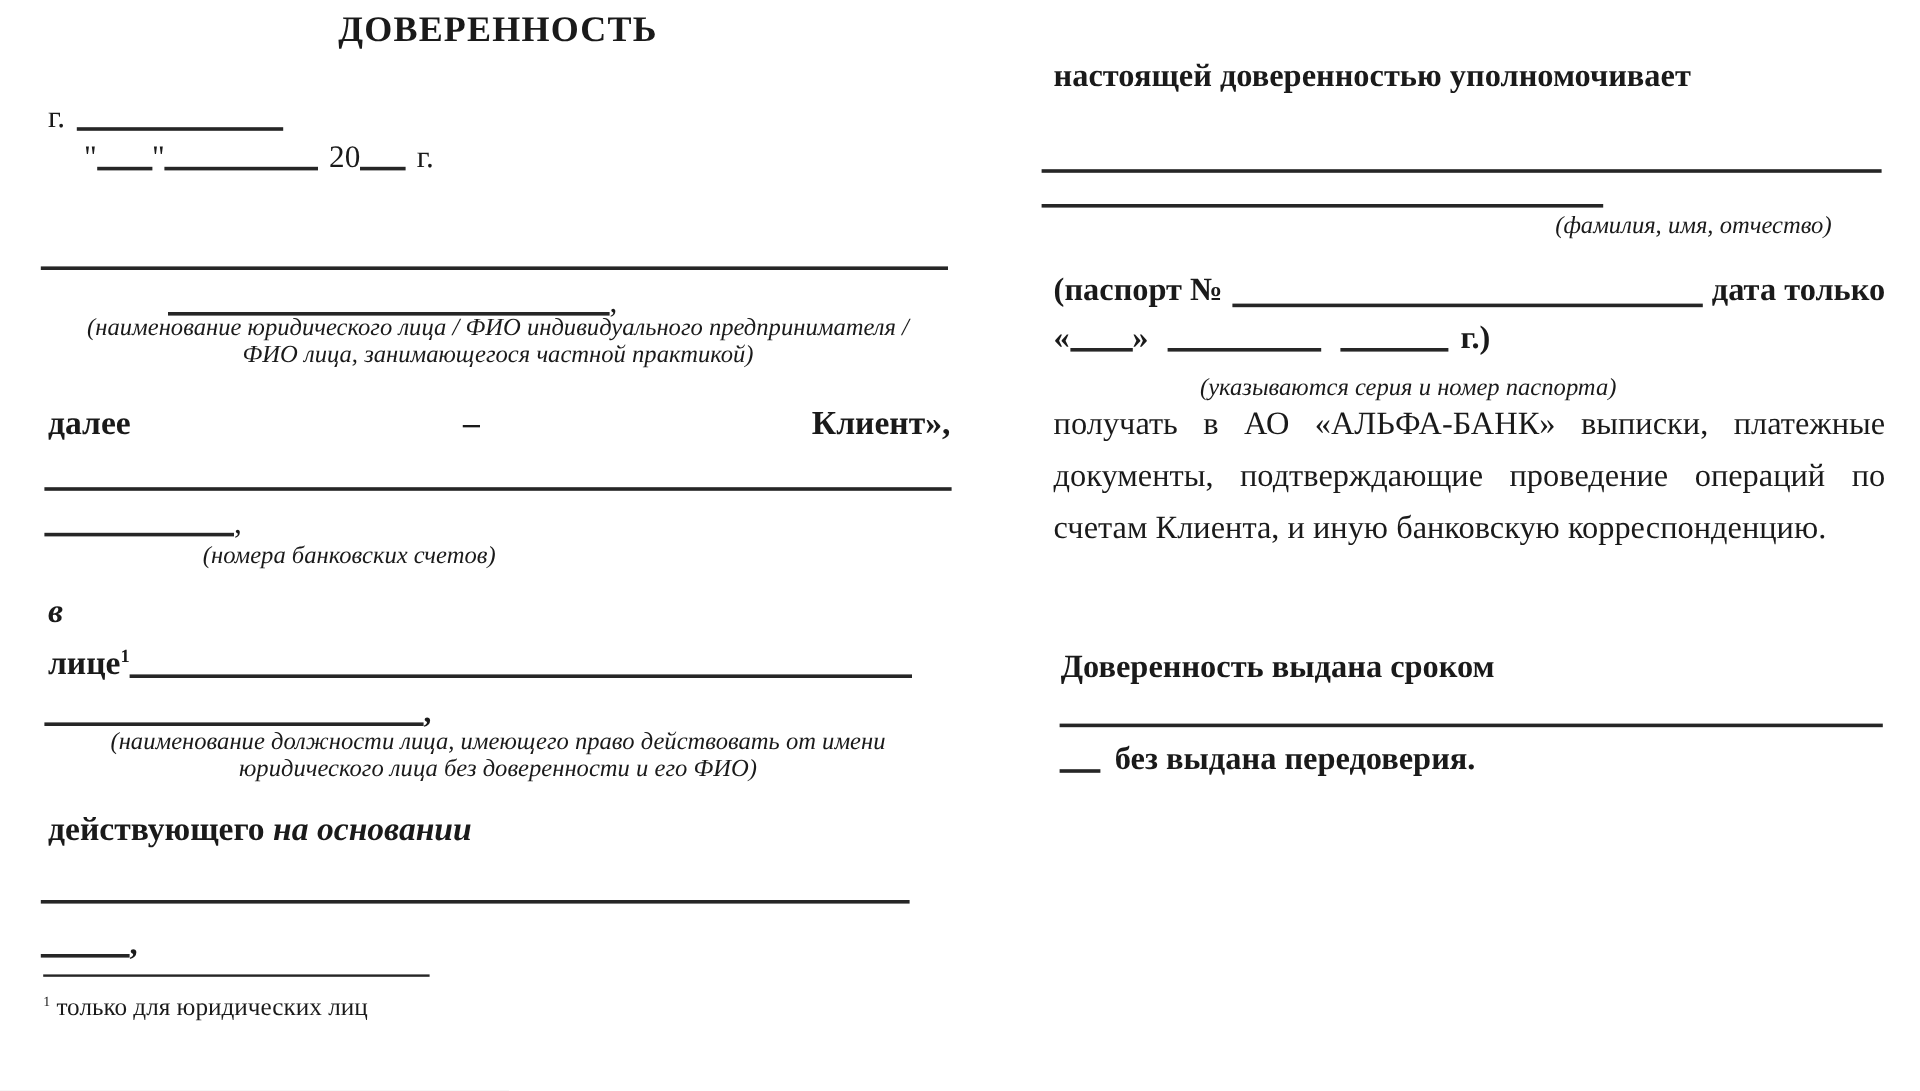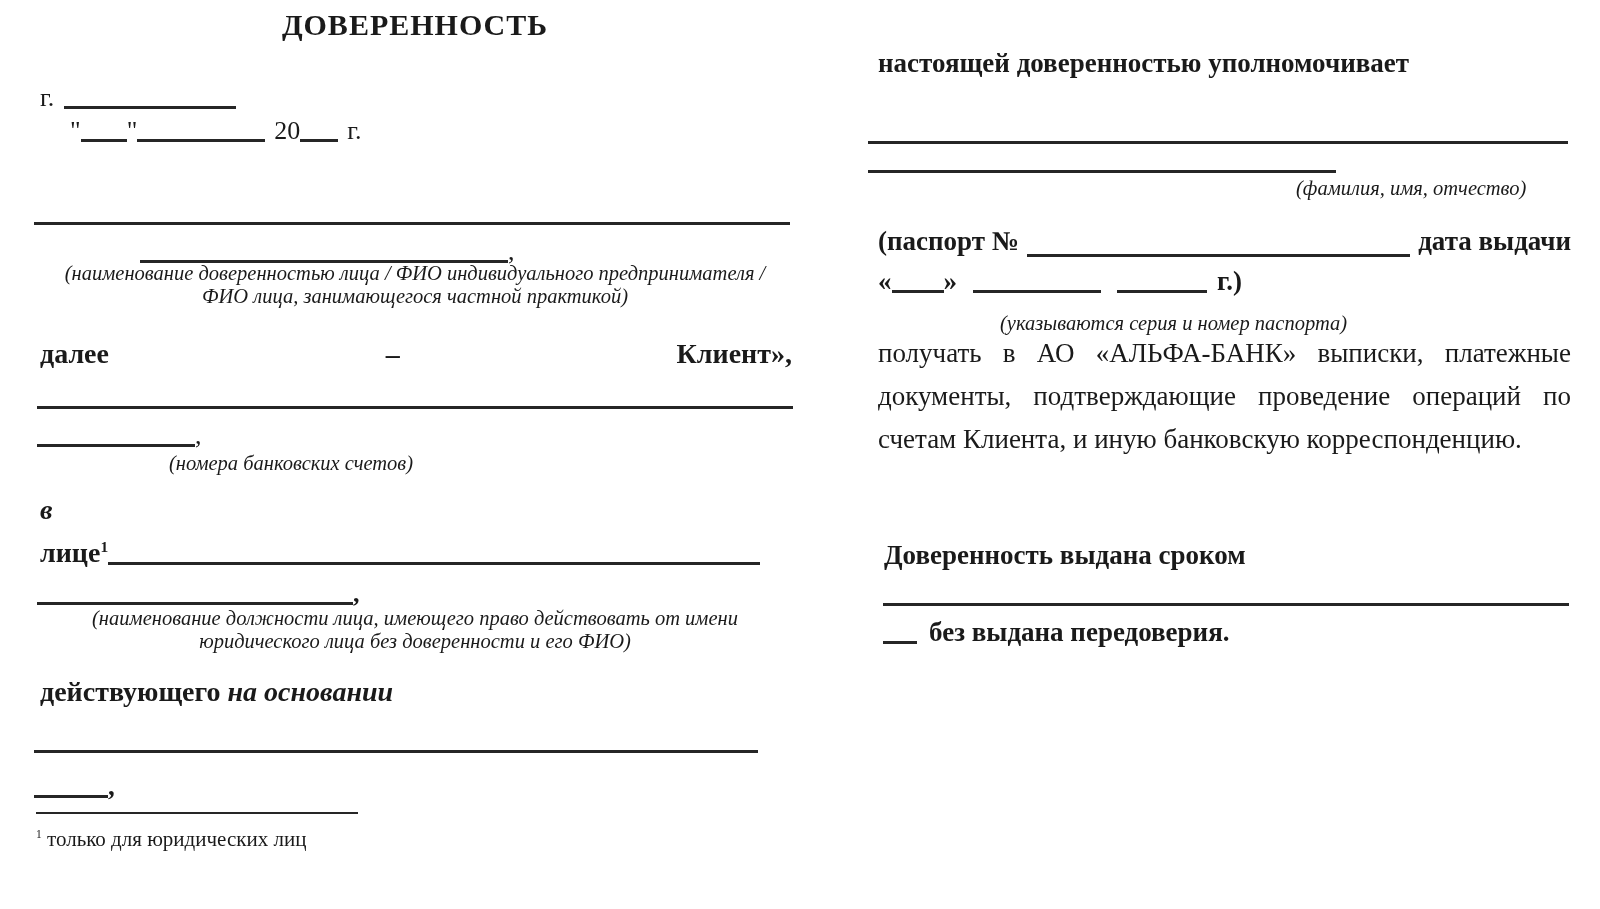--- a/index.html
+++ b/index.html
@@ -41,21 +41,21 @@
   .hline{
     position:absolute;
     border-top:3px solid var(--line);
     height:0;
   }
   .hline.thin{border-top-width:2px;}
   .row26{font-size:26px;}
   .row27{font-size:27px;}
   .row28{font-size:28px;gap:20px;}
   .spread{display:flex;justify-content:space-between;align-items:baseline;}
-  .flexrow{display:flex;align-items:center;}
+  .flexrow{display:flex;align-items:flex-start;}
   .flexrow .grow{flex:1;margin:0 8px;}
   sup{font-size:0.55em;vertical-align:super;line-height:0;}
   .para{
     position:absolute;
     font-size:27px;line-height:43px;
     white-space:normal;
   }
   .jline{text-align:justify;text-align-last:justify;}
   .jlast{text-align-last:left;}
   .footnote{font-size:21px;}
@@ -76,21 +76,21 @@
     <div class="abs row26" style="top:113px;left:30px">
       <span>"</span><span class="blank" style="width:46px"></span><span>"</span><span class="blank" style="width:128px"></span><span style="margin-left:9px">20</span><span class="blank" style="width:38px"></span><span style="margin-left:9px">г.</span>
     </div>
 
     <div class="hline" style="top:222px;left:-6px;width:756px"></div>
 
     <div class="abs row26" style="top:234px;left:100px">
       <span class="blank" style="width:368px"></span><span>,</span>
     </div>
 
-    <div class="caption" style="top:262px;left:0;width:750px">(наименование доверенностью лица / ФИО индивидуального предпринимателя /</div>
+    <div class="caption" style="top:262px;left:0;width:750px">(наименование юридического лица / ФИО индивидуального предпринимателя /</div>
     <div class="caption" style="top:285px;left:0;width:750px">ФИО лица, занимающегося частной практикой)</div>
 
     <div class="abs spread bold row28" style="top:338px;left:0;width:752px">
       <span>далее</span>
       <span>–</span>
       <span>Клиент»,</span>
     </div>
 
     <div class="hline" style="top:406px;left:-3px;width:756px"></div>
 
@@ -137,21 +137,21 @@
     <div class="abs bold row27" style="top:48px;left:0">настоящей доверенностью уполномочивает</div>
 
     <div class="hline" style="top:141px;left:-10px;width:700px"></div>
     <div class="hline" style="top:170px;left:-10px;width:468px"></div>
 
     <div class="caption" style="top:177px;left:418px;width:228px">(фамилия, имя, отчество)</div>
 
     <div class="abs flexrow bold row27" style="top:226px;left:0;width:693px">
       <span>(паспорт №</span>
       <span class="blank grow"></span>
-      <span>дата выдачи</span>
+      <span>дата только</span>
     </div>
 
     <div class="abs bold row27" style="top:263px;left:0">
       <span>«</span><span class="blank" style="width:52px"></span><span>»</span><span class="blank" style="width:128px;margin-left:16px"></span><span class="blank" style="width:90px;margin-left:16px"></span><span style="margin-left:10px">г.)</span>
     </div>
 
     <div class="caption" style="top:312px;left:122px;width:320px">(указываются серия и номер паспорта)</div>
 
     <div class="para" style="top:332px;left:0;width:693px">
       <div class="jline">получать в АО «АЛЬФА-БАНК» выписки, платежные</div>

